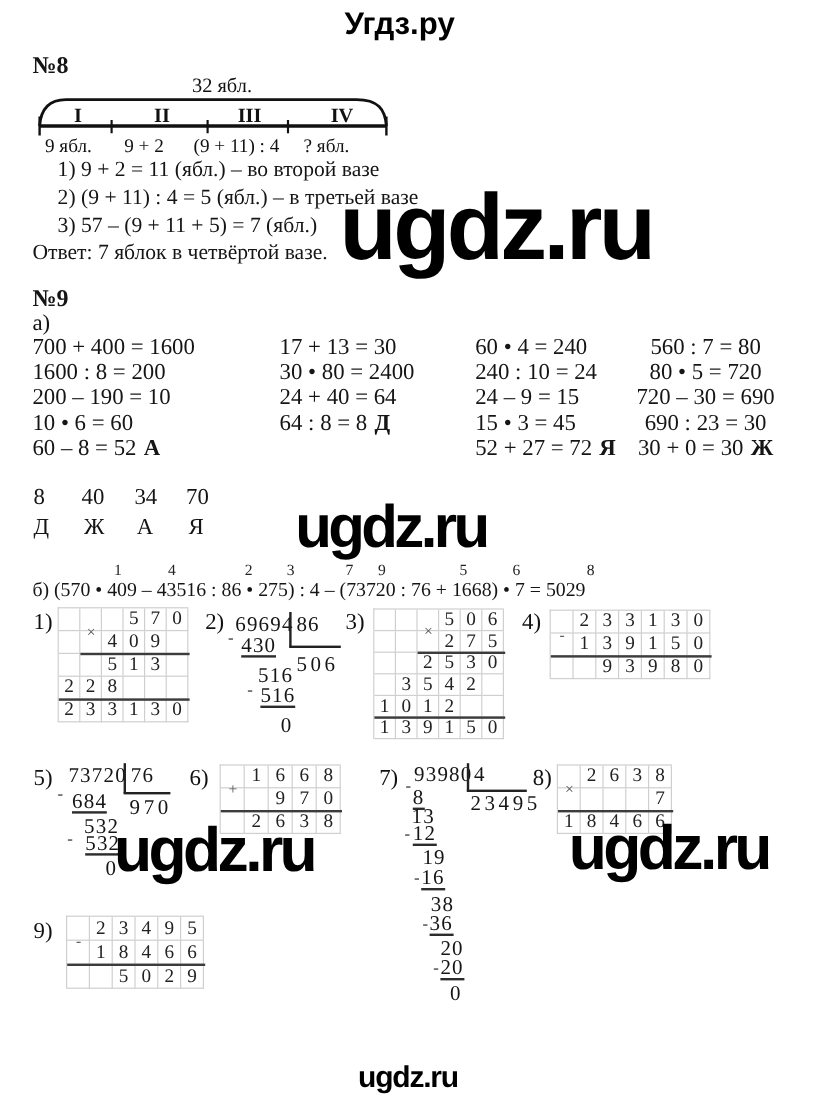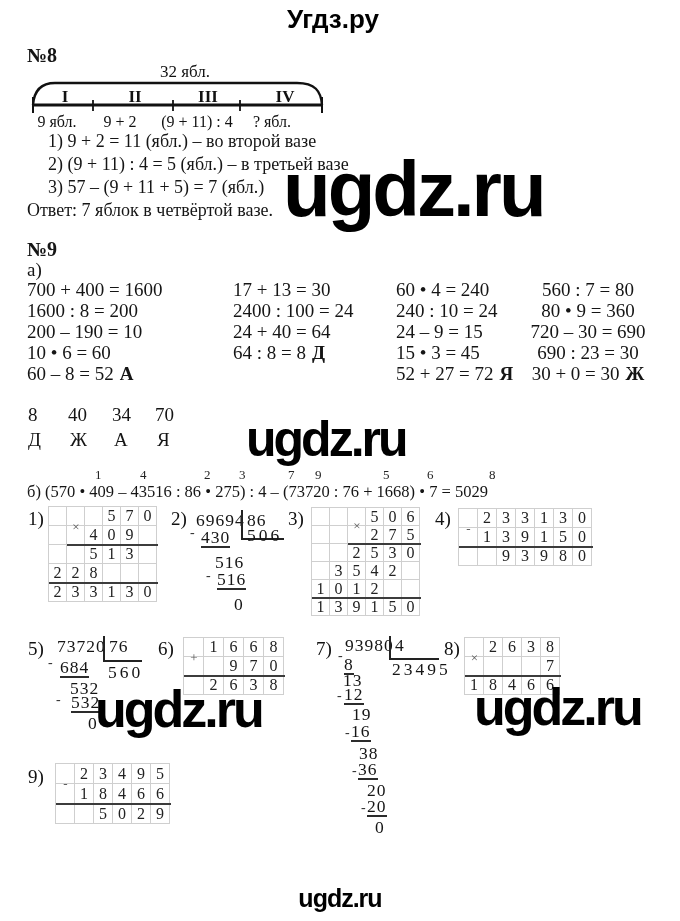--- a/index.html
+++ b/index.html
@@ -85,34 +85,34 @@
 
   <div class="eqcol" style="left:27px;top:279px">
     <div class="eq">700 + 400 = 1600</div>
     <div class="eq">1600 : 8 = 200</div>
     <div class="eq">200 – 190 = 10</div>
     <div class="eq">10 • 6 = 60</div>
     <div class="eq"><span>60 – 8 = 52</span><b>А</b></div>
   </div>
   <div class="eqcol" style="left:233px;top:279px">
     <div class="eq">17 + 13 = 30</div>
-    <div class="eq">2400 : 100 = 24</div>
+    <div class="eq">30 • 80 = 2400</div>
     <div class="eq">24 + 40 = 64</div>
     <div class="eq"><span>64 : 8 = 8</span><b>Д</b></div>
   </div>
   <div class="eqcol" style="left:396px;top:279px">
     <div class="eq">60 • 4 = 240</div>
     <div class="eq">240 : 10 = 24</div>
     <div class="eq">24 – 9 = 15</div>
     <div class="eq">15 • 3 = 45</div>
     <div class="eq"><span>52 + 27 = 72</span><b>Я</b></div>
   </div>
   <div class="eqcol center" style="left:518px;top:279px">
     <div class="eq">560 : 7 = 80</div>
-    <div class="eq">80 • 9 = 360</div>
+    <div class="eq">80 • 5 = 720</div>
     <div class="eq">720 – 30 = 690</div>
     <div class="eq">690 : 23 = 30</div>
     <div class="eq"><span>30 + 0 = 30</span><b>Ж</b></div>
   </div>
 
   <div>
     <span class="keycell" style="left:28px;top:404px">8</span>
     <span class="keycell" style="left:68px;top:404px">40</span>
     <span class="keycell" style="left:112px;top:404px">34</span>
     <span class="keycell" style="left:155px;top:404px">70</span>
@@ -174,21 +174,21 @@
       <div class="gsign" style="left: 18px; top: 9.5px; width: 18px; height: 19px; line-height: 19px;">×</div>
     </div>
 
   <span class="clab" style="left:171px;top:508px">2)</span>
   <div class="dv" style="left:188px;top:510px;width:112px;height:108px">
     <span class="dminus" style="left:2px;top:17px">-</span>
     <span class="dtx" style="left:8px;top:2px">69694</span>
     <div class="dbar" style="left:53px;top:0;height:29px"></div>
     <span class="dtx" style="left:59px;top:2px">86</span>
     <div class="dqline" style="left:53px;top:28px;width:43px"></div>
-    <span class="dtx dq" style="left:59px;top:17px">506</span>
+    <span class="dtx dq" style="left:59px;top:35px">506</span>
     <span class="dtx dun" style="left:13px;top:19px">430</span>
     <span class="dtx" style="left:27px;top:44px">516</span>
     <span class="dminus" style="left:18px;top:60px">-</span>
     <span class="dtx dun" style="left:29px;top:61px">516</span>
     <span class="dtx" style="left:46px;top:86px">0</span>
   </div>
 
   <span class="clab" style="left:288px;top:508px">3)</span>
   <div data-grid="task9.c3" style="left: 311px; top: 507px; width: 108px; height: 108px;">
       <div class="gcell" style="left: 0px; top: 0px; width: 18px; height: 18px; line-height: 17px;"></div>
@@ -259,21 +259,21 @@
       <div class="gsign" style="left: 0px; top: 9.5px; width: 19px; height: 19px; line-height: 19px;">-</div>
     </div>
 
   <span class="clab" style="left:28px;top:638px">5)</span>
   <div class="dv" style="left:46px;top:636px;width:100px;height:100px">
     <span class="dminus" style="left:2px;top:21px">-</span>
     <span class="dtx" style="left:11px;top:2px">73720</span>
     <div class="dbar" style="left:57px;top:0;height:25px"></div>
     <span class="dtx" style="left:63px;top:2px">76</span>
     <div class="dqline" style="left:57px;top:24px;width:39px"></div>
-    <span class="dtx dq" style="left:62px;top:28px">560</span>
+    <span class="dtx dq" style="left:62px;top:28px">970</span>
     <span class="dtx dun" style="left:14px;top:23px">684</span>
     <span class="dtx" style="left:24px;top:44px">532</span>
     <span class="dminus" style="left:10px;top:58px">-</span>
     <span class="dtx dun" style="left:25px;top:58px">532</span>
     <span class="dtx" style="left:42px;top:79px">0</span>
   </div>
 
   <span class="clab" style="left:158px;top:638px">6)</span>
   <div data-grid="task9.c6" style="left: 183px; top: 637px; width: 100px; height: 57px;">
       <div class="gcell" style="left: 0px; top: 0px; width: 20px; height: 19px; line-height: 18px;"></div>

